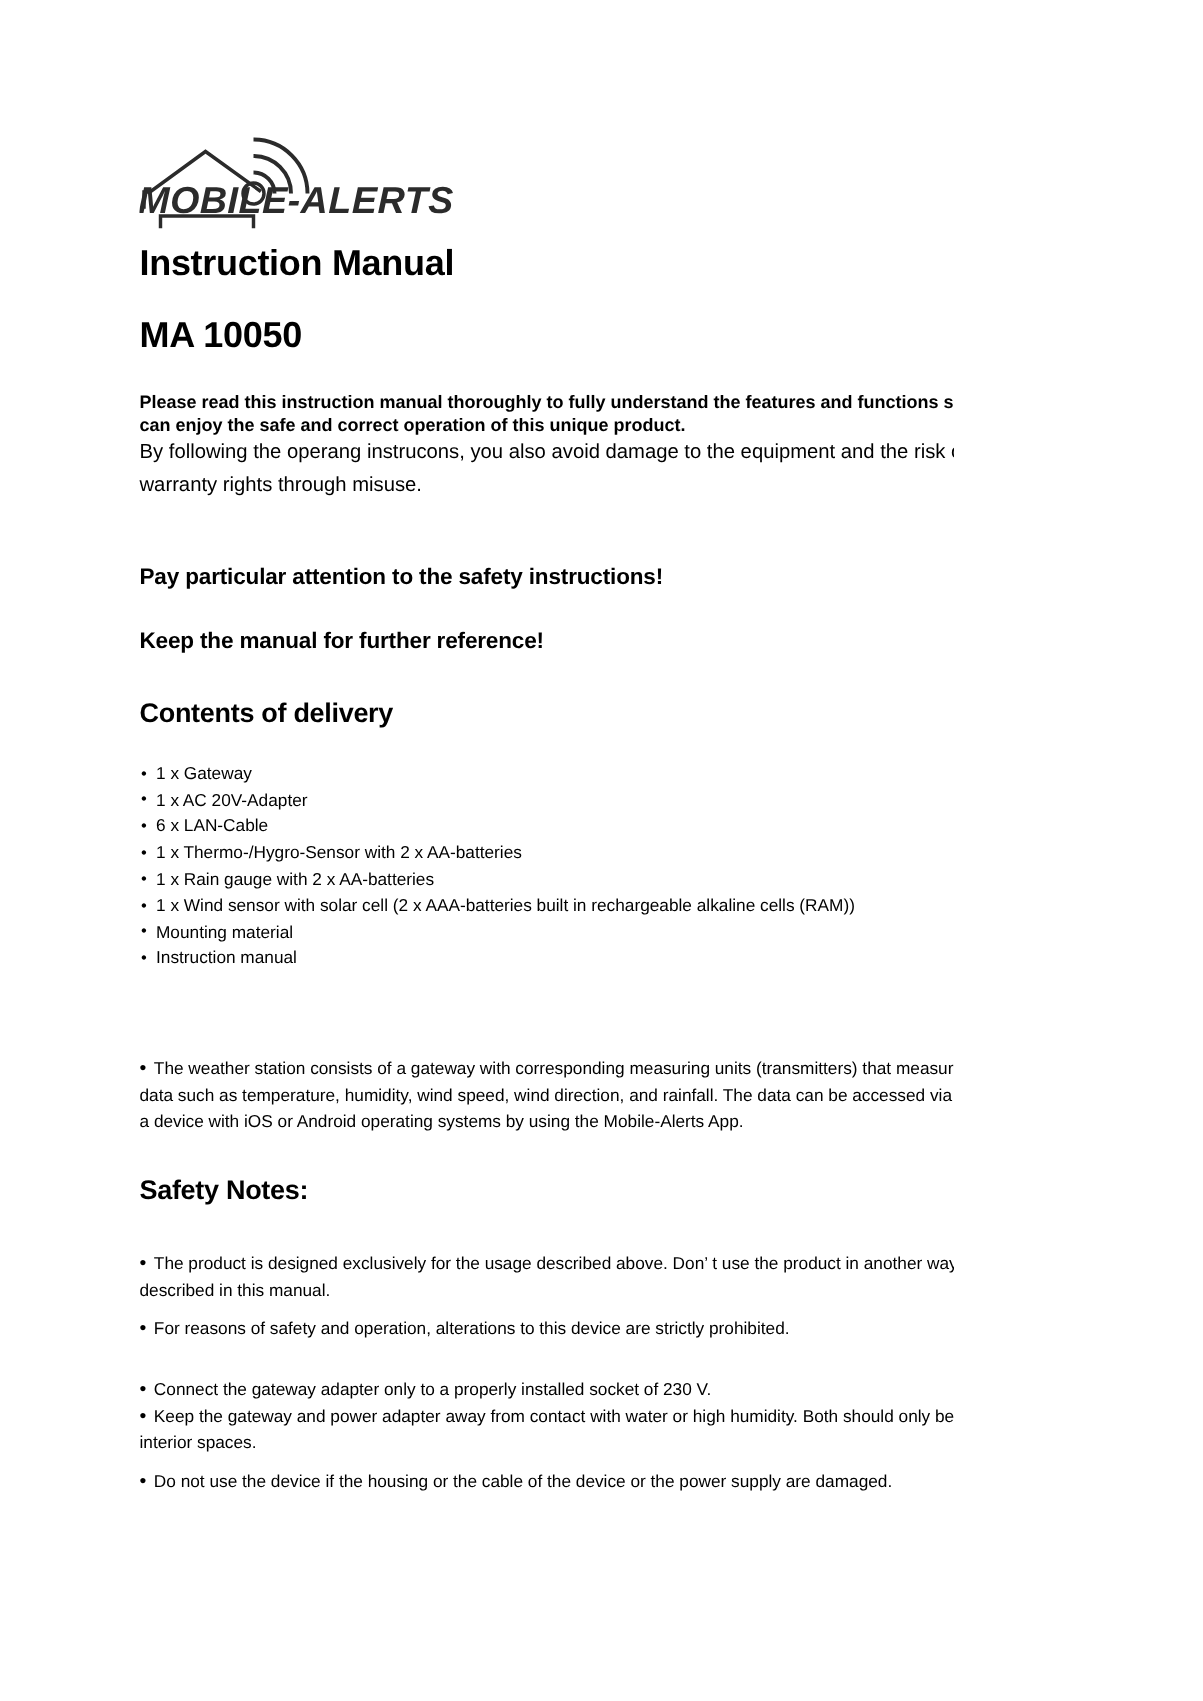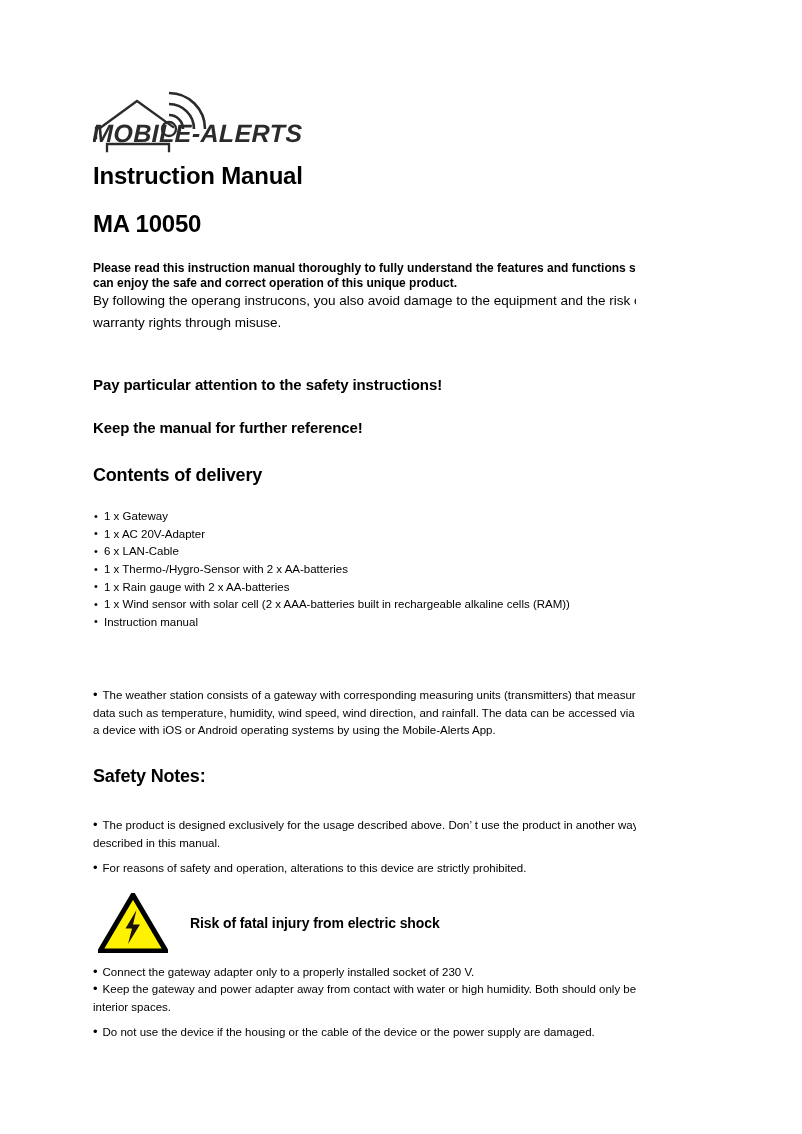--- a/index.html
+++ b/index.html
@@ -203,20 +203,21 @@
 
     <div class="gap-22"></div>
 
     <ul class="list-tight">
       <li>1 x Gateway</li>
       <li>1 x AC 20V-Adapter</li>
       <li>6 x LAN-Cable</li>
       <li>1 x Thermo-/Hygro-Sensor with 2 x AA-batteries</li>
       <li>1 x Rain gauge with 2 x AA-batteries</li>
       <li>1 x Wind sensor with solar cell (2 x AAA-batteries built in rechargeable alkaline cells (RAM))</li>
+      <li>Mounting material</li>
       <li>Instruction manual</li>
     </ul>
 
     <div class="gap-26"></div>
 
 
     <div class="gap-30"></div>
 
     <p class="bullet-para"><span class="bdot">•</span><span>The weather station consists of a gateway with corresponding measuring units (transmitters) that measure weather data such as temperature, humidity, wind speed, wind direction, and rainfall. The data can be accessed via internet from a device with iOS or Android operating systems by using the Mobile-Alerts App.</span></p>
 
@@ -227,27 +228,20 @@
     <div class="gap-30"></div>
 
     <p class="bullet-para"><span class="bdot">•</span><span>The product is designed exclusively for the usage described above. Don’ t use the product in another way than described in this manual.</span></p>
 
     <div class="gap-8"></div>
 
     <p class="bullet-para"><span class="bdot">•</span><span>For reasons of safety and operation, alterations to this device are strictly prohibited.</span></p>
 
     <div class="gap-14"></div>
 
-    <div class="warn-row">
-      <svg class="warn-sign" viewBox="0 0 70 60">
-        <path d="M35 2 L68 58 L2 58 Z" fill="#FFF200" stroke="#000000" stroke-width="5" stroke-linejoin="miter"></path>
-        <path d="M38.5 17 L27.5 35.5 L34 35.5 L30 51 L42 31.5 L35 31.5 Z" fill="#1a1108"></path>
-      </svg>
-      <div class="warn-text">Risk of fatal injury from electric shock</div>
-    </div>
 
     <div class="gap-10"></div>
 
     <p class="bullet-para"><span class="bdot">•</span><span>Connect the gateway adapter only to a properly installed socket of 230 V.</span></p>
 
     <p class="bullet-para"><span class="bdot">•</span><span>Keep the gateway and power adapter away from contact with water or high humidity. Both should only be used in dry, interior spaces.</span></p>
 
     <div class="gap-8"></div>
 
     <p class="bullet-para"><span class="bdot">•</span><span>Do not use the device if the housing or the cable of the device or the power supply are damaged.</span></p>

